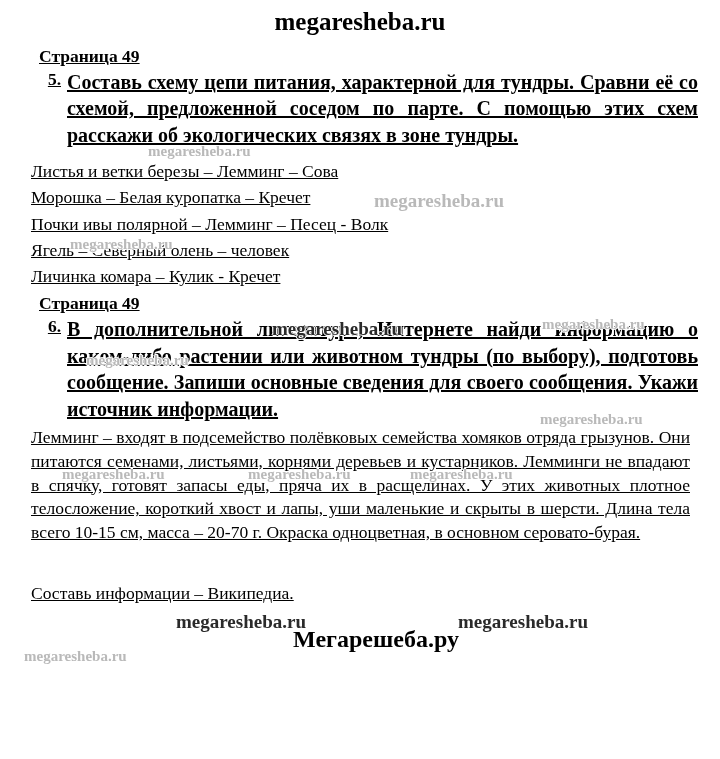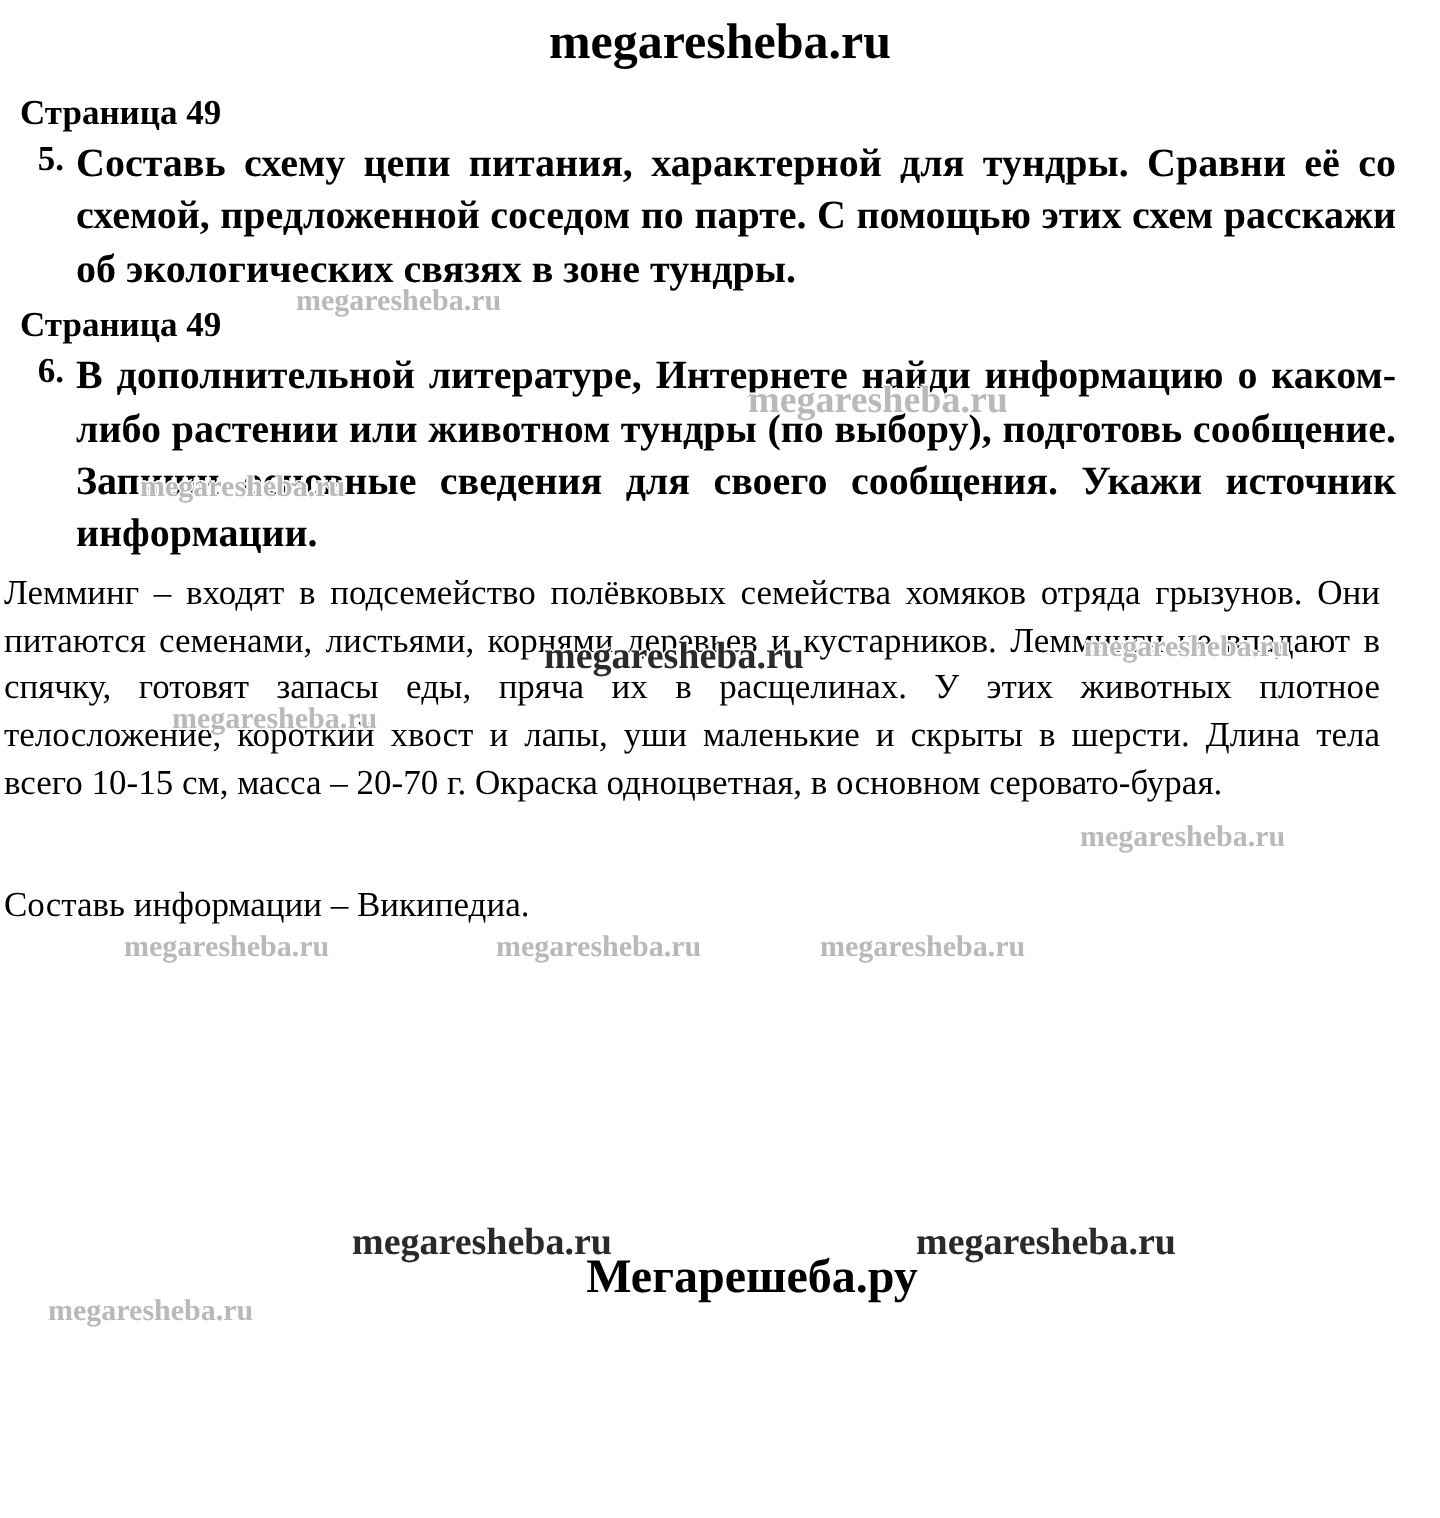--- a/index.html
+++ b/index.html
@@ -23,23 +23,24 @@
   .site-title {
     text-align: center;
     font-family: "Liberation Serif", serif;
     font-weight: bold;
     font-size: 25px;
     letter-spacing: 0px;
     padding-top: 8px;
     color: #000;
   }
   .content {
-    padding: 6px 14px 0 2px;
+    padding: 6px 14px 0 31px;
     position: relative;
     z-index: 2;
+    text-decoration: underline;
   }
   .page-label {
     font-weight: bold;
     font-size: 17.5px;
     margin: 4px 0 2px 8px;
   }
   .task {
     display: flex;
     align-items: flex-start;
     margin: 0 0 4px 0;
@@ -120,20 +121,27 @@
 
   <div class="content">
 
     <div class="page-label">Страница 49</div>
 
     <div class="task">
       <div class="task-num">5.</div>
       <div class="task-text">Составь схему цепи питания, характерной для тундры. Сравни её со схемой, предложенной соседом по парте. С помощью этих схем расскажи об экологических связях в зоне тундры.</div>
     </div>
 
+    <div class="list-wrap">
+      <p class="answer-line">Листья и ветки березы – Лемминг – Сова</p>
+      <p class="answer-line">Морошка – Белая куропатка – Кречет</p>
+      <p class="answer-line">Почки ивы полярной – Лемминг – Песец - Волк</p>
+      <p class="answer-line">Ягель – Северный олень – человек</p>
+      <p class="answer-line">Личинка комара – Кулик - Кречет</p>
+    </div>
 
     <div class="page-label">Страница 49</div>
 
     <div class="task">
       <div class="task-num">6.</div>
       <div class="task-text">В дополнительной литературе, Интернете найди информацию о каком-либо растении или животном тундры (по выбору), подготовь сообщение. Запиши основные сведения для своего сообщения. Укажи источник информации.</div>
     </div>
 
     <p class="answer-block">Лемминг – входят в подсемейство полёвковых семейства хомяков отряда грызунов. Они питаются семенами, листьями, корнями деревьев и кустарников. Лемминги не впадают в спячку, готовят запасы еды, пряча их в расщелинах. У этих животных плотное телосложение, короткий хвост и лапы, уши маленькие и скрыты в шерсти. Длина тела всего 10-15 см, масса – 20-70 г. Окраска одноцветная, в основном серовато-бурая.</p>
 

